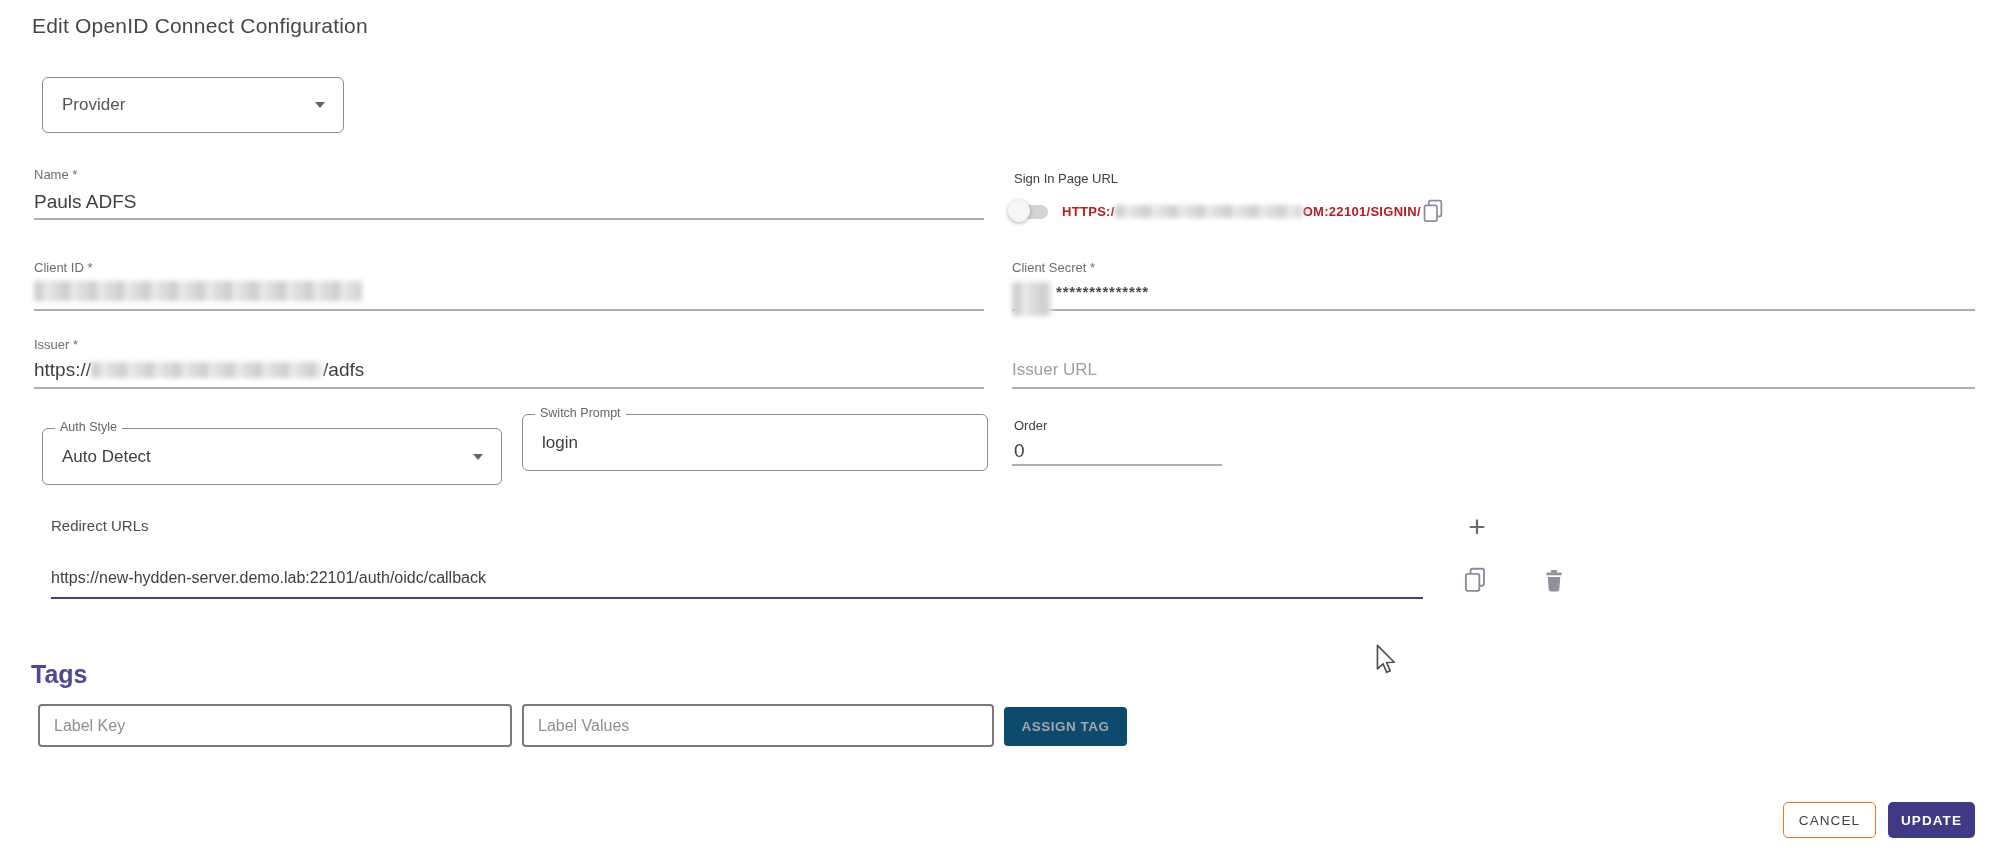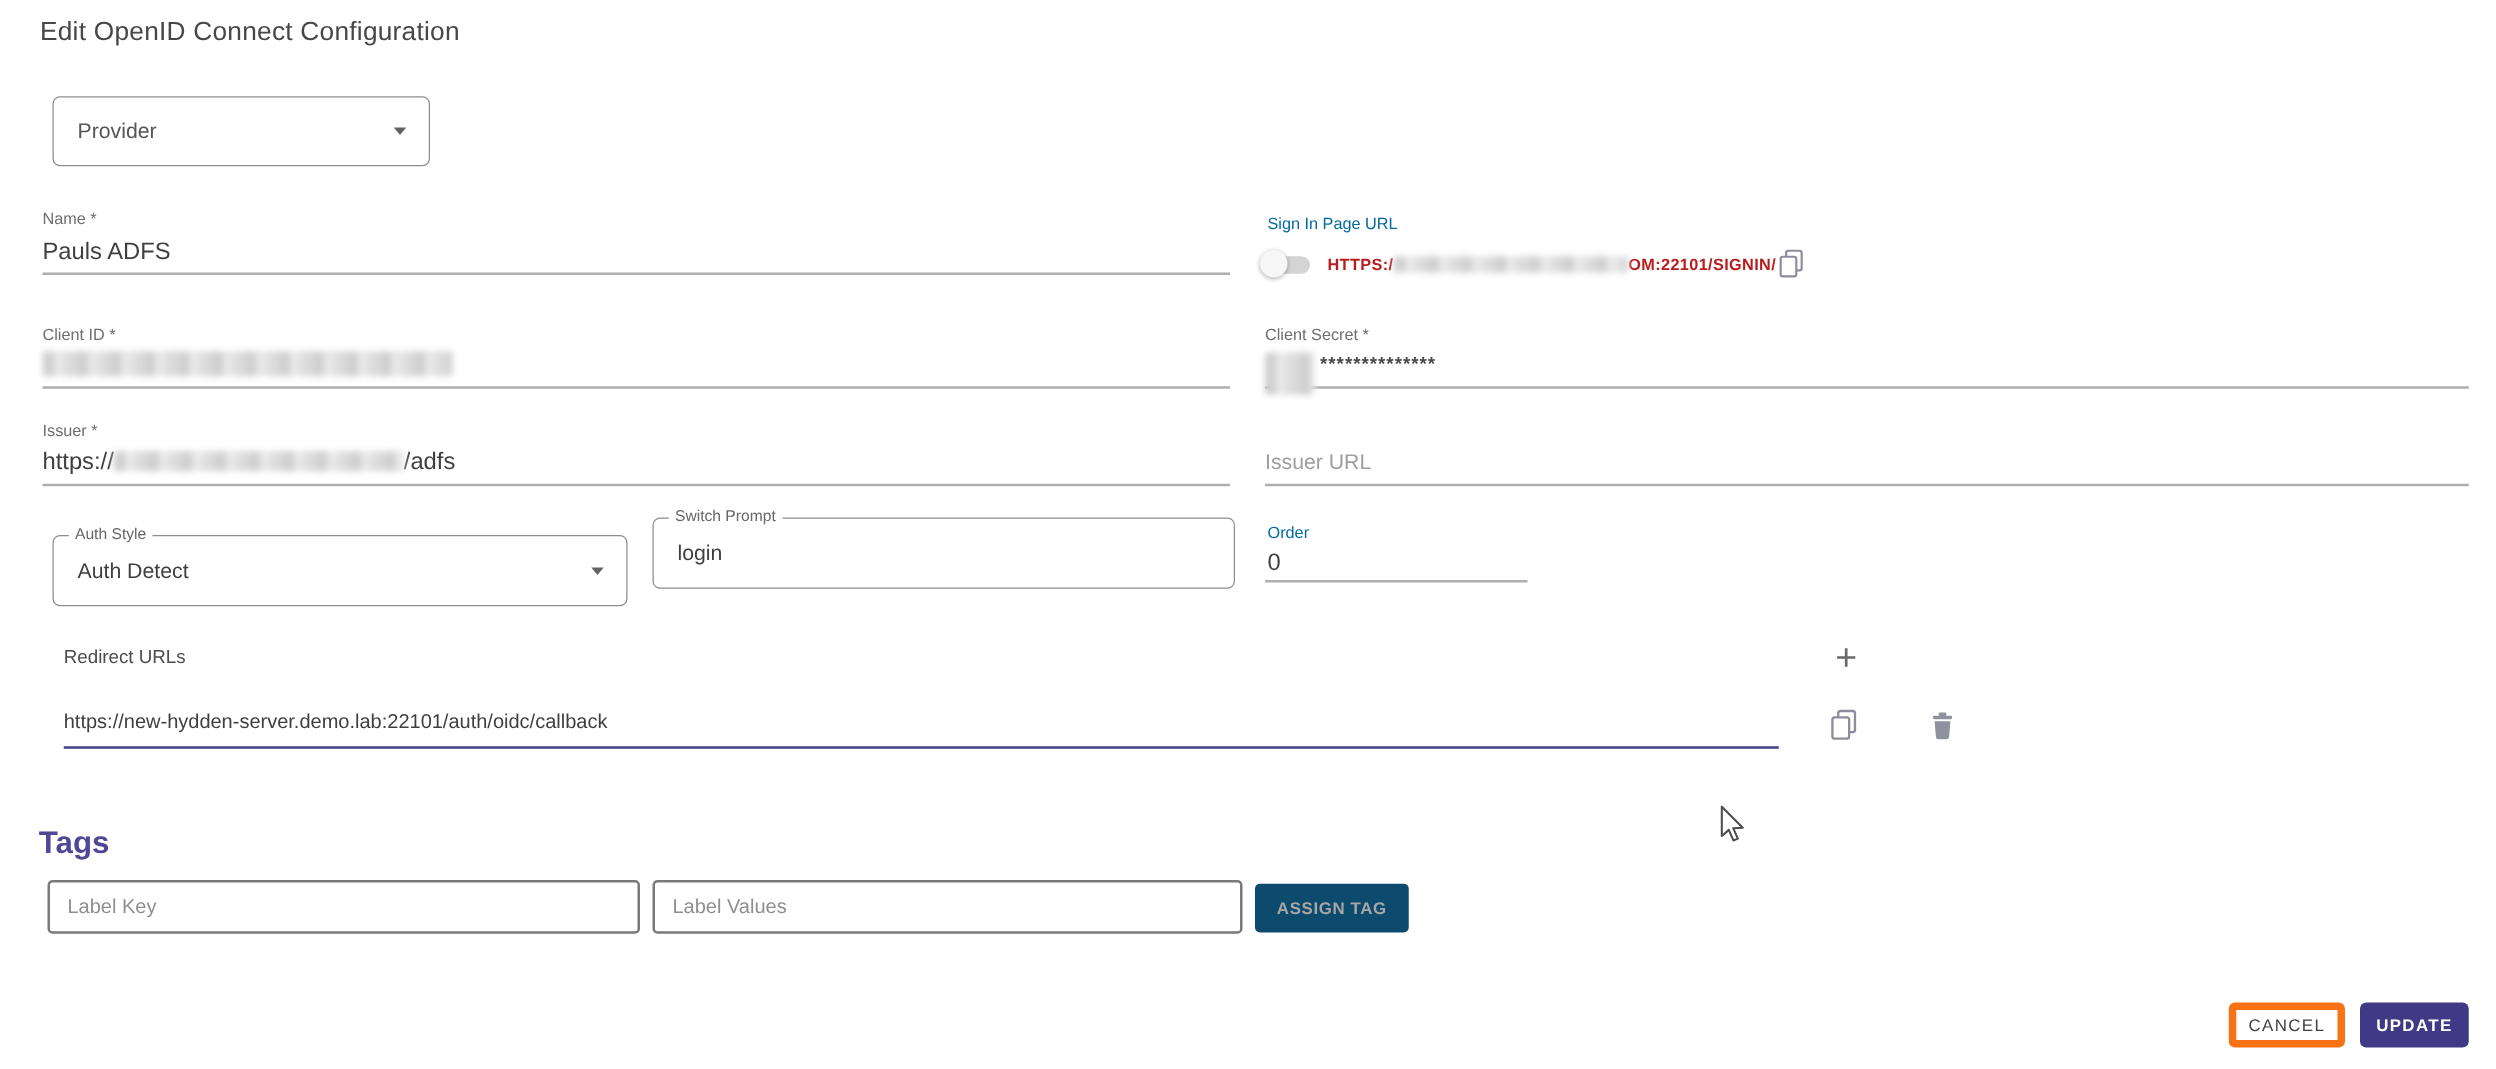--- a/index.html
+++ b/index.html
@@ -3,21 +3,21 @@
 <meta charset="utf-8">
 <style>
   html,body { margin:0; padding:0; background:#ffffff; }
   .page {
     position:relative; width:1997px; height:855px; background:#ffffff;
     font-family:"Liberation Sans", sans-serif; overflow:hidden;
   }
   .abs { position:absolute; }
   .title { font-size:21px; font-weight:500; color:#474747; letter-spacing:.2px; }
   .small-label { font-size:13px; color:#6e6e6e; }
-  .small-label.light { color:#0369a1; }
+  .small-label.light { color:#404040; }
   .value { font-size:19px; color:#3f3f3f; }
   .uline { height:2px; background:#aeaeae; }
   .uline.accent { background:#453f8c; }
   .redact {
     display:inline-block; border-radius:2px;
     background:repeating-linear-gradient(90deg,#d0d0d0 0 9px,#e7e7e7 9px 18px,#dbdbdb 18px 27px);
     filter:blur(2.5px);
   }
   .outlined-box { border:1.5px solid #8d8d8d; border-radius:6px; background:#fff; box-sizing:border-box; }
   .float-label { position:absolute; top:-9px; left:12px; background:#fff; padding:0 5px; font-size:12.5px; color:#666; white-space:nowrap; }
@@ -31,21 +31,21 @@
     background:#f6f6f6; box-shadow:0 1px 4px rgba(0,0,0,.32); }
   .icon-btn { background:none; border:none; padding:0; cursor:pointer; line-height:0; }
   .plus-glyph { font-size:30px; font-weight:300; color:#6a6a6a; line-height:24px; }
   .section-heading { font-size:25px; font-weight:bold; color:#4e4896; }
   .tag-input { box-sizing:border-box; border:2px solid #7a7a7a; border-radius:4px; background:#fff;
     font-family:"Liberation Sans",sans-serif; font-size:16px; color:#3f3f3f; padding:0 14px; outline:none; }
   .tag-input::placeholder { color:#8f8f8f; opacity:1; }
   .ghost-input { box-sizing:border-box; border:none; background:transparent; padding:0;
     font-family:"Liberation Sans",sans-serif; font-size:17px; color:#3f3f3f; outline:none; }
   .ghost-input::placeholder { color:#9e9e9e; opacity:1; }
-  .btn-cancel { box-sizing:border-box; background:#fff; border:6px solid #f97316; border-radius:5px;
+  .btn-cancel { box-sizing:border-box; background:#fff; border:1px solid #f97316; border-radius:5px;
     font-family:"Liberation Sans",sans-serif; font-size:13.5px; font-weight:500; color:#414141;
     letter-spacing:1.1px; cursor:pointer; }
   .btn-update { box-sizing:border-box; border:none; border-radius:5px;
     font-family:"Liberation Sans",sans-serif; font-size:13.5px; font-weight:bold; color:#ffffff;
     letter-spacing:1.1px; cursor:pointer; background:#403a86; }
   .btn-assign { box-sizing:border-box; border:none; border-radius:4px; background:#0c4a6e;
     font-family:"Liberation Sans",sans-serif; font-size:13.5px; font-weight:bold; color:#a6a6a6;
     letter-spacing:.5px; cursor:default; }
   .masked { font-size:15px; font-weight:bold; color:#4a4a4a; letter-spacing:.8px; }
 </style>
@@ -97,21 +97,21 @@
   <div class="abs value" style="left:34px; top:359px; white-space:nowrap;">
     <span>https://</span><span class="redact" style="width:232px; height:16px; vertical-align:-2px;"></span><span>/adfs</span>
   </div>
   <div class="abs uline" style="left:34px; top:387px; width:950px;"></div>
 
   <input class="abs ghost-input" style="left: 1012px; top: 357px; width: 955px; height: 26px;" placeholder="Issuer URL">
   <div class="abs uline" style="left:1012px; top:387px; width:963px;"></div>
 
   <div class="abs outlined-box" style="left:42px; top:428px; width:460px; height:57px;">
     <span class="float-label">Auth Style</span>
-    <span class="box-value">Auth Detect</span>
+    <span class="box-value">Auto Detect</span>
     <span class="caret"></span>
   </div>
   <div class="abs outlined-box" style="left:522px; top:414px; width:466px; height:57px;">
     <span class="float-label">Switch Prompt</span>
     <span class="box-value">login</span>
   </div>
   <div class="abs small-label light" style="left:1014px; top:418px;">Order</div>
   <div class="abs value" style="left:1014px; top:440px;">0</div>
   <div class="abs uline" style="left:1012px; top:464px; width:210px;"></div>
 

